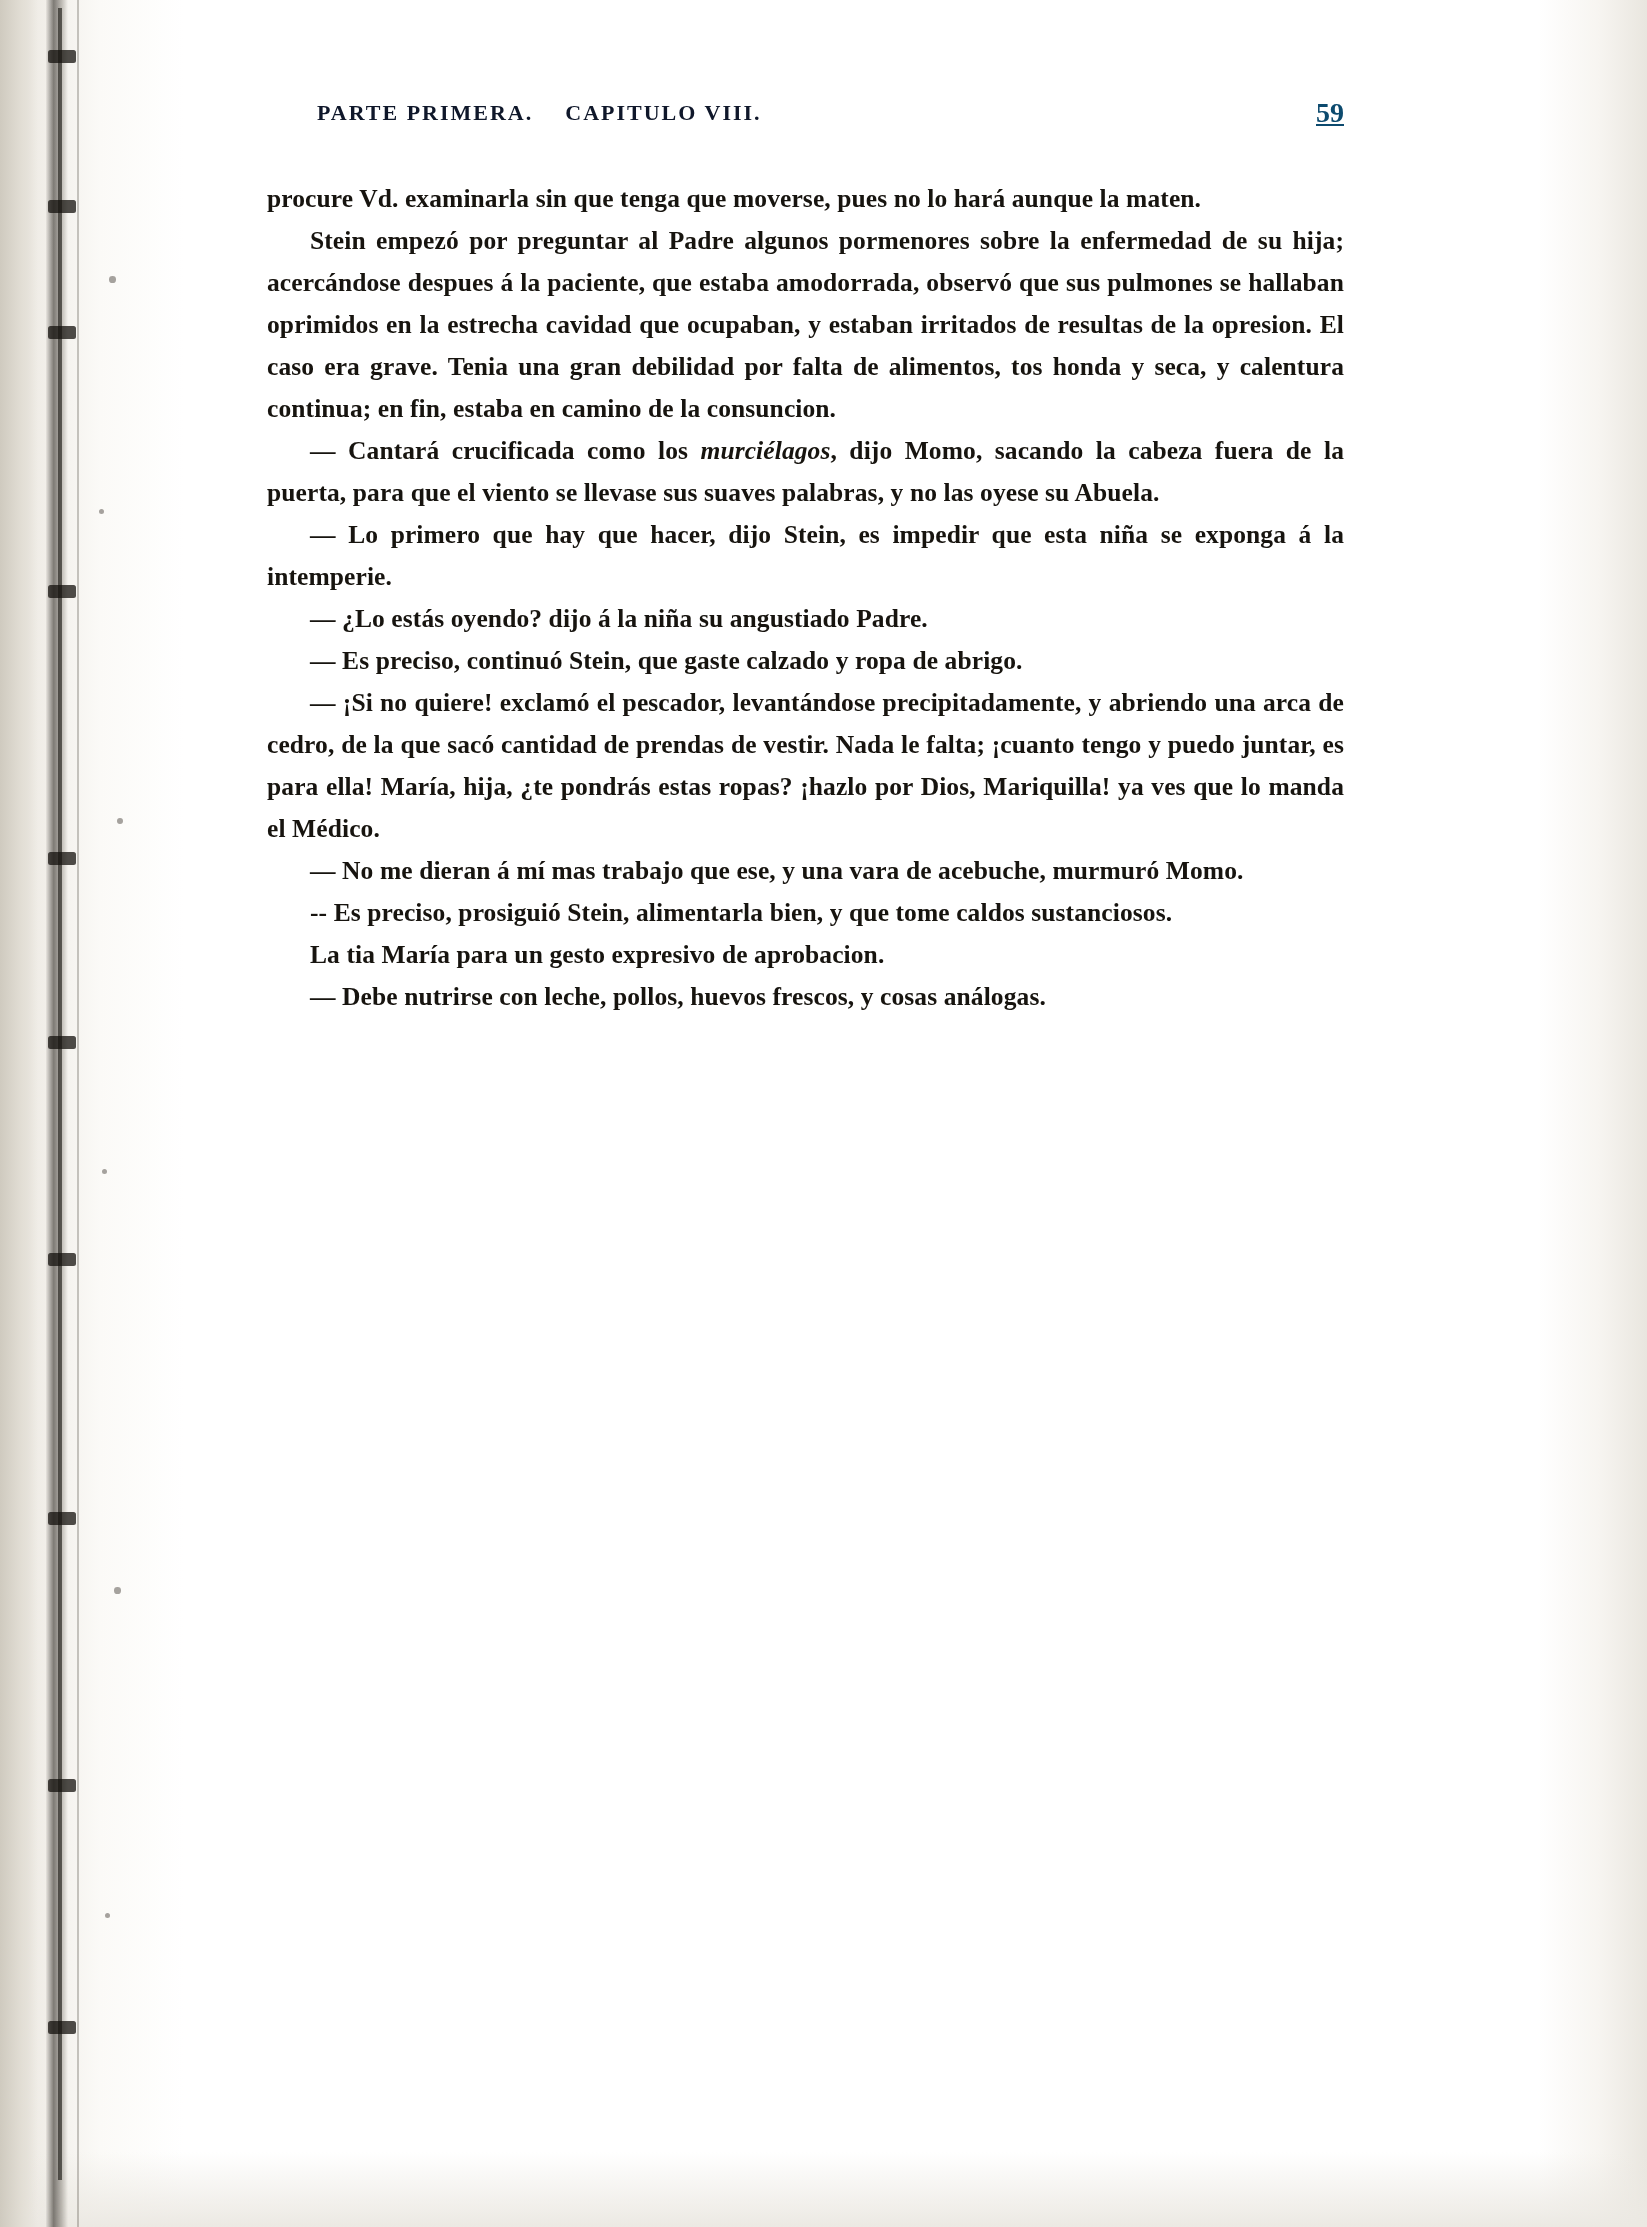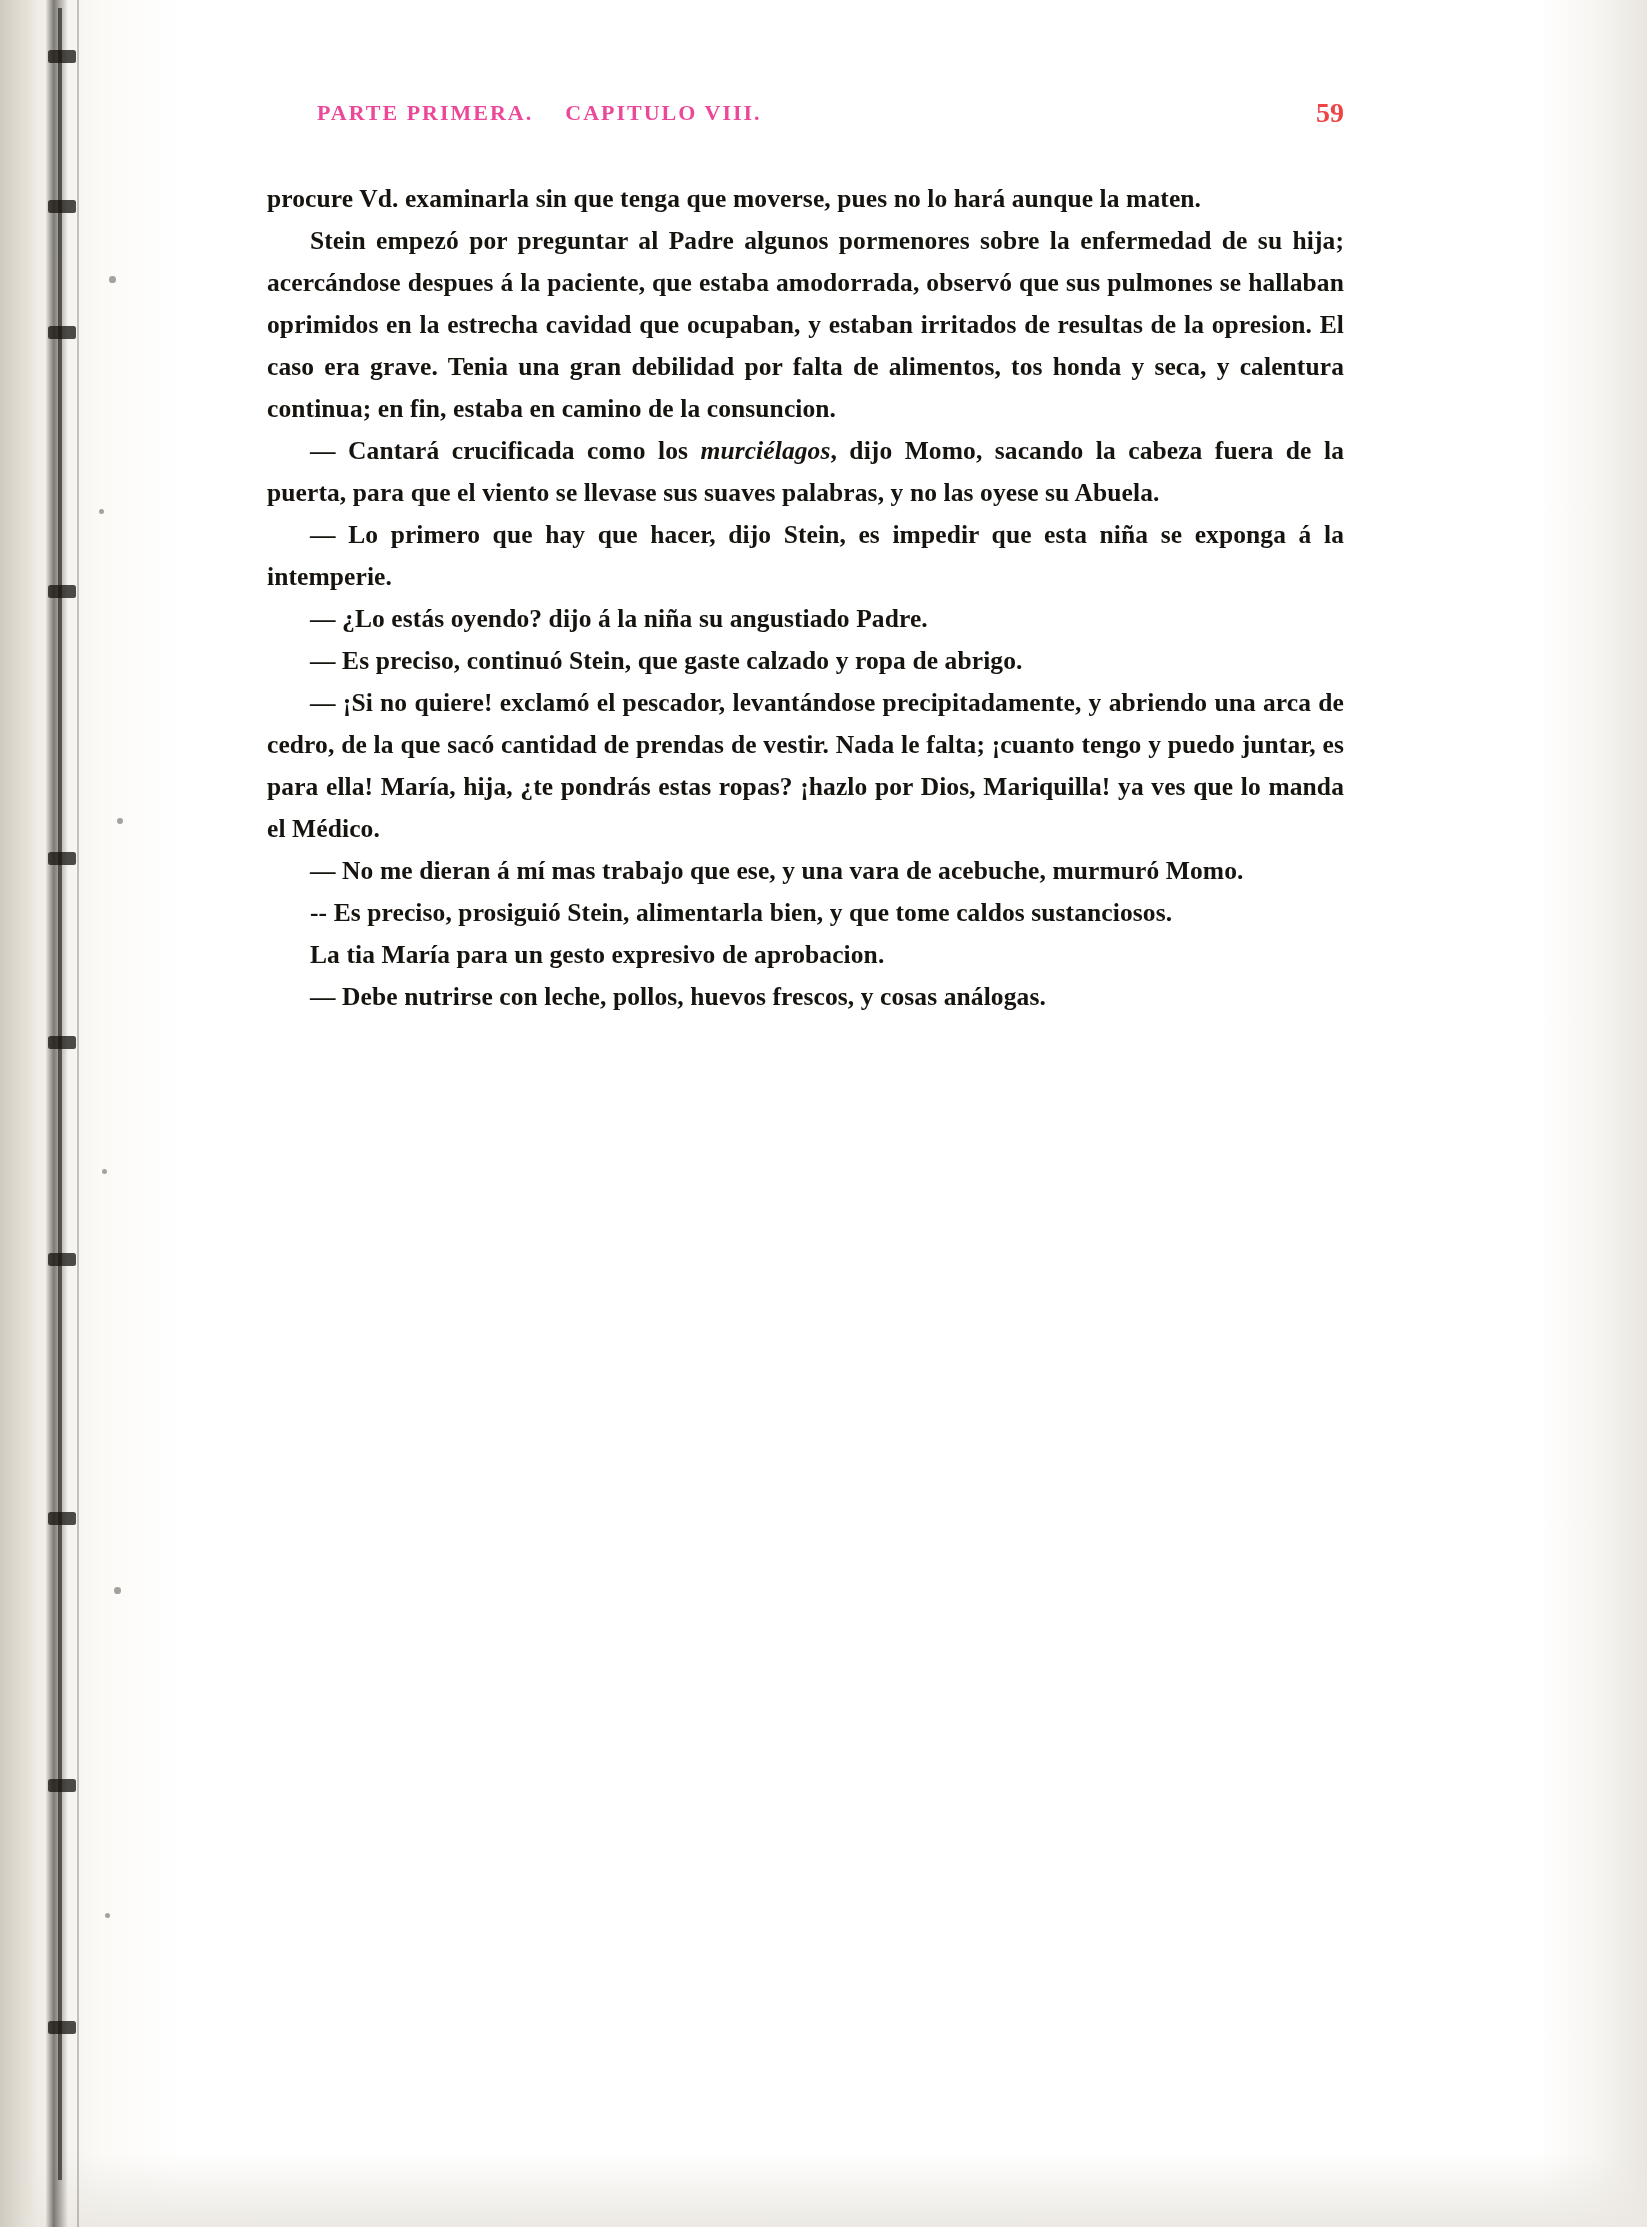--- a/index.html
+++ b/index.html
@@ -111,34 +111,35 @@
     position: relative;
     height: 50px;
     margin-bottom: 28px;
   }
   .runhead .rh-text {
     font-size: 22px;
     letter-spacing: 2px;
     font-variant: small-caps;
     text-transform: uppercase;
     font-weight: 700;
-    color: #ec4899;
+    color: #0f172a;
     margin-left: 50px;
   }
   .runhead .rh-sep {
     display: inline-block;
     width: 32px;
   }
   .runhead .rh-page {
     position: absolute;
     right: 0;
     top: -3.3px;
     font-size: 28px;
     font-weight: 700;
-    color: #ef4444;
+    color: #0c4a6e;
+    text-decoration: underline;
   }
   .body-text p {
     margin: 0;
     font-size: 25.5px;
     line-height: 42px;
     text-align: justify;
     text-justify: inter-word;
     color: #17140f;
     letter-spacing: 0.1px;
     font-weight: bold;

